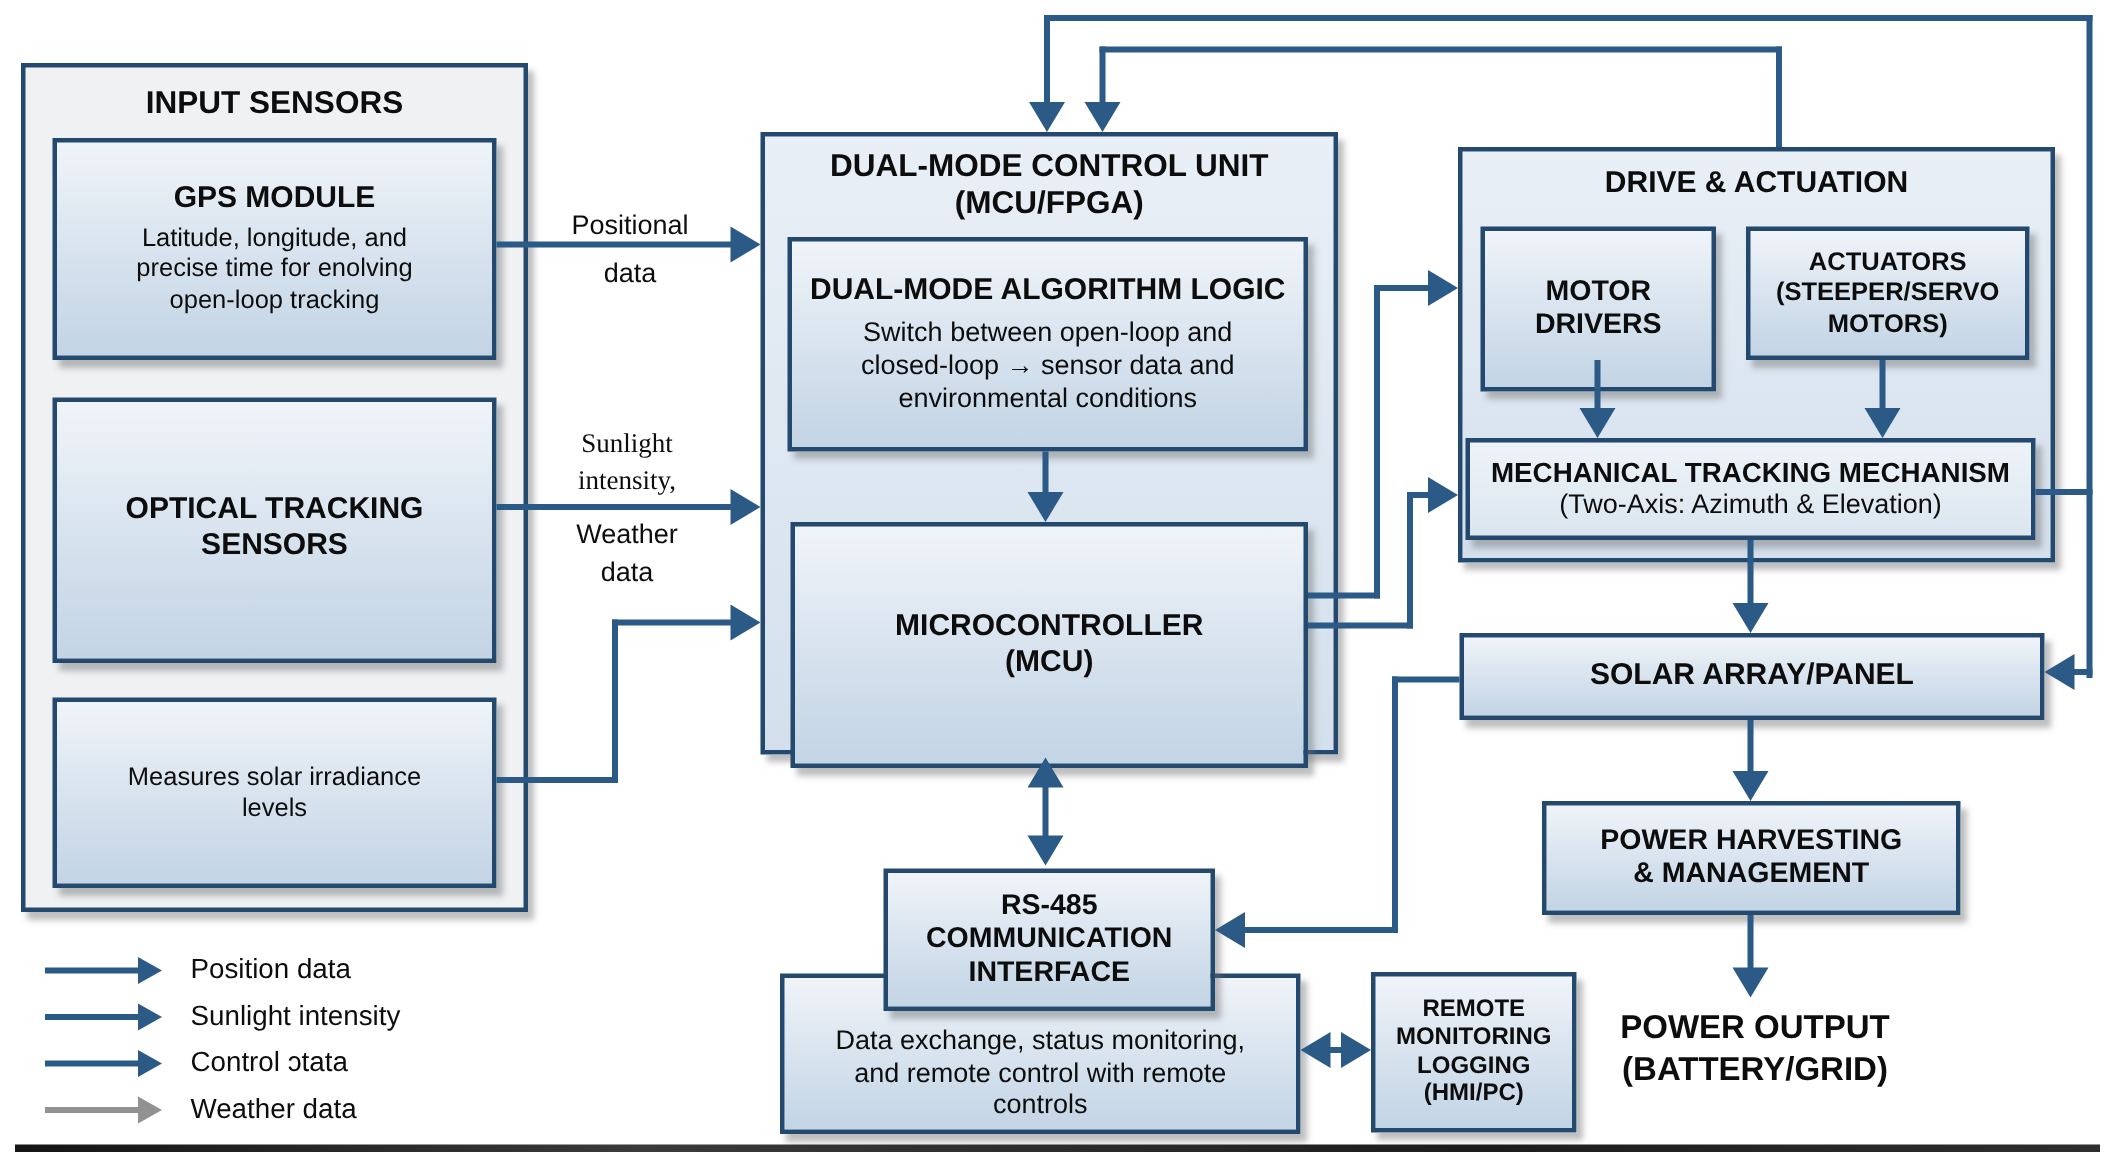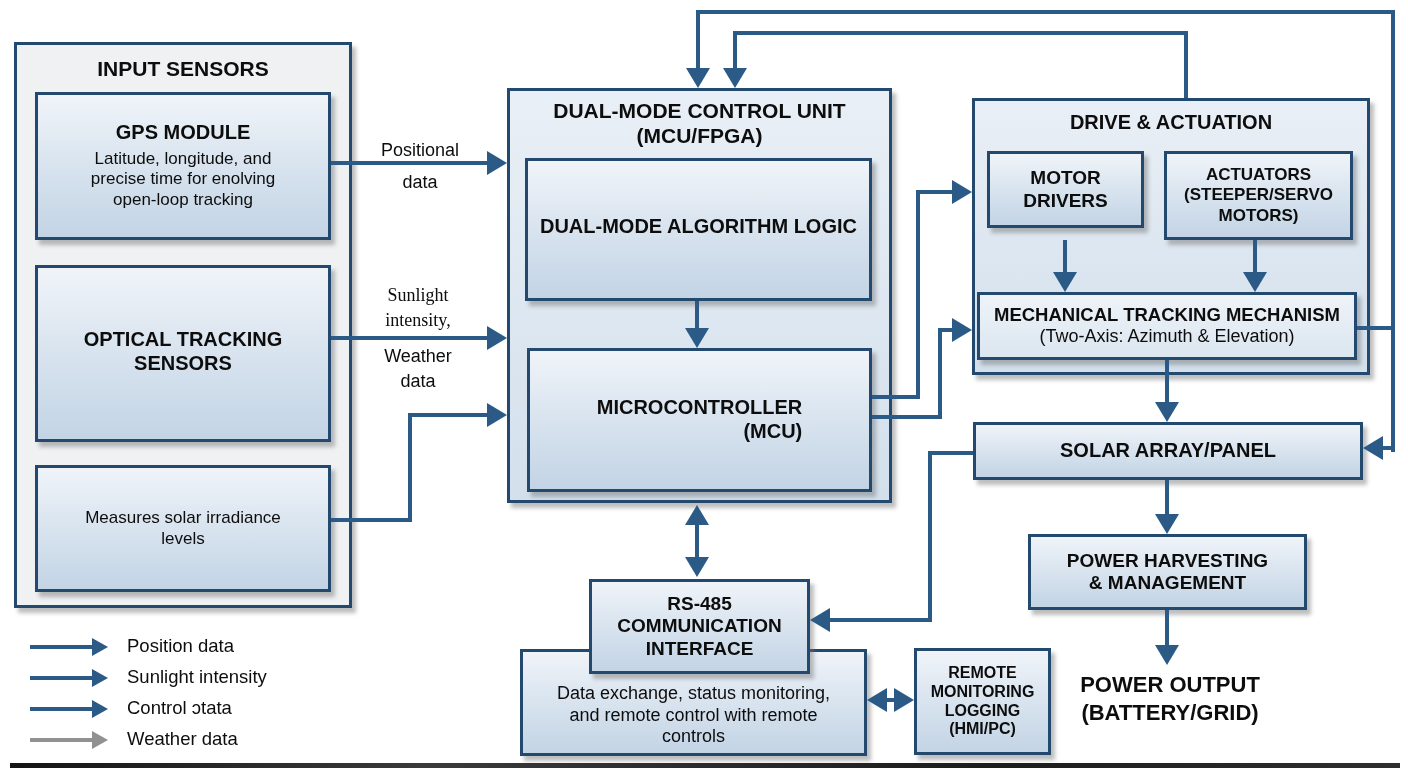--- a/index.html
+++ b/index.html
@@ -69,32 +69,35 @@
 levels</div>
   </div>
 
   <div class="box container-box" style="left:507px;top:88px;width:385px;height:415px;padding-top:8px;">
     <div class="title fs21">DUAL-MODE CONTROL UNIT
 (MCU/FPGA)</div>
   </div>
 
   <div class="box" style="left:525px;top:158px;width:347px;height:143px;">
     <div class="title fs20" style="margin-bottom:5px;">DUAL-MODE ALGORITHM LOGIC</div>
-  </div>
-
-  <div class="box" style="left:527px;top:348px;width:345px;height:144px;text-align:right;">
+    <div class="body fs18">Switch between open-loop and
+closed-loop → sensor data and
+environmental conditions</div>
+  </div>
+
+  <div class="box" style="left:527px;top:348px;width:345px;height:164px;">
     <div class="title fs20">MICROCONTROLLER
 (MCU)</div>
   </div>
 
   <div class="box container-box" style="left:972px;top:98px;width:398px;height:277px;padding-top:10px;">
     <div class="title fs20">DRIVE &amp; ACTUATION</div>
   </div>
 
-  <div class="box" style="left:987px;top:151px;width:157px;height:77px;">
+  <div class="box" style="left:987px;top:151px;width:157px;height:110px;">
     <div class="title fs19">MOTOR
 DRIVERS</div>
   </div>
 
   <div class="box" style="left:1164px;top:151px;width:189px;height:89px;">
     <div class="title fs17">ACTUATORS
 (STEEPER/SERVO
 MOTORS)</div>
   </div>
 

